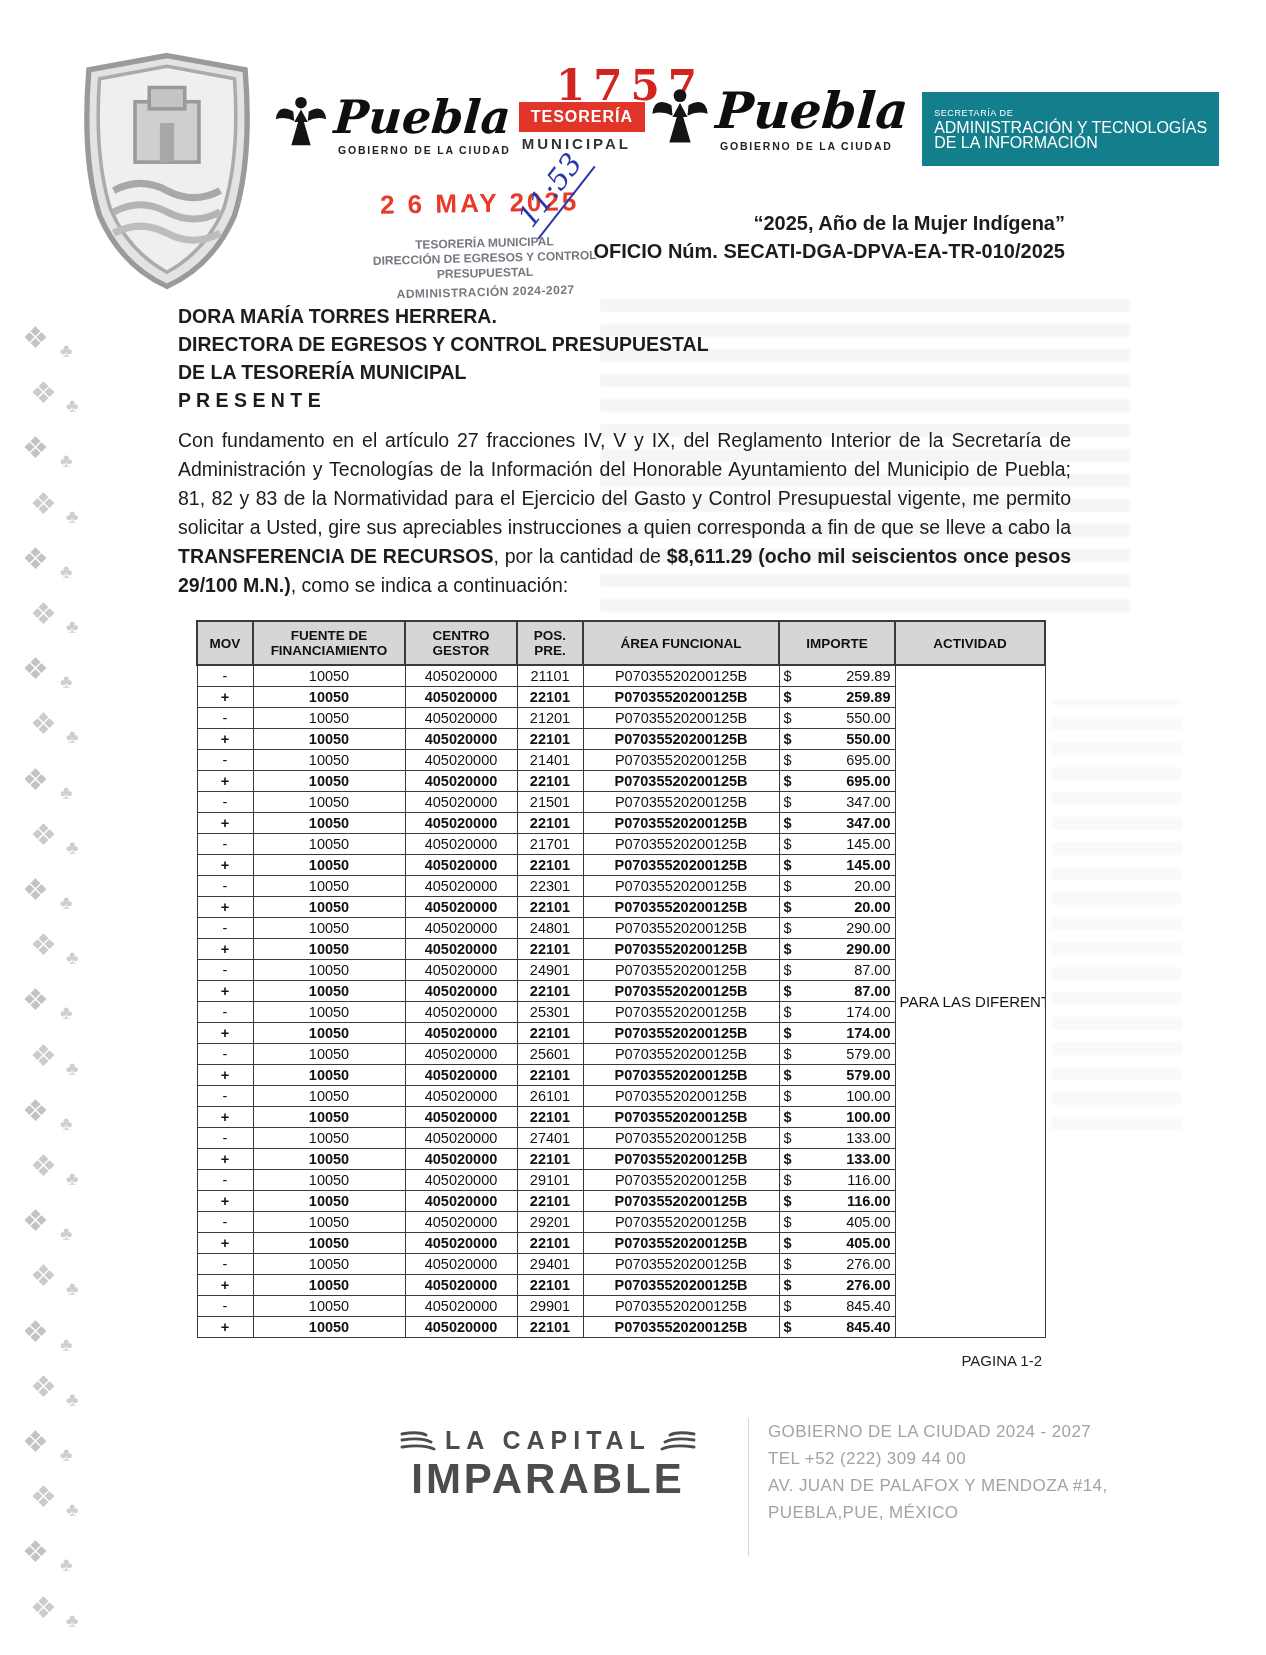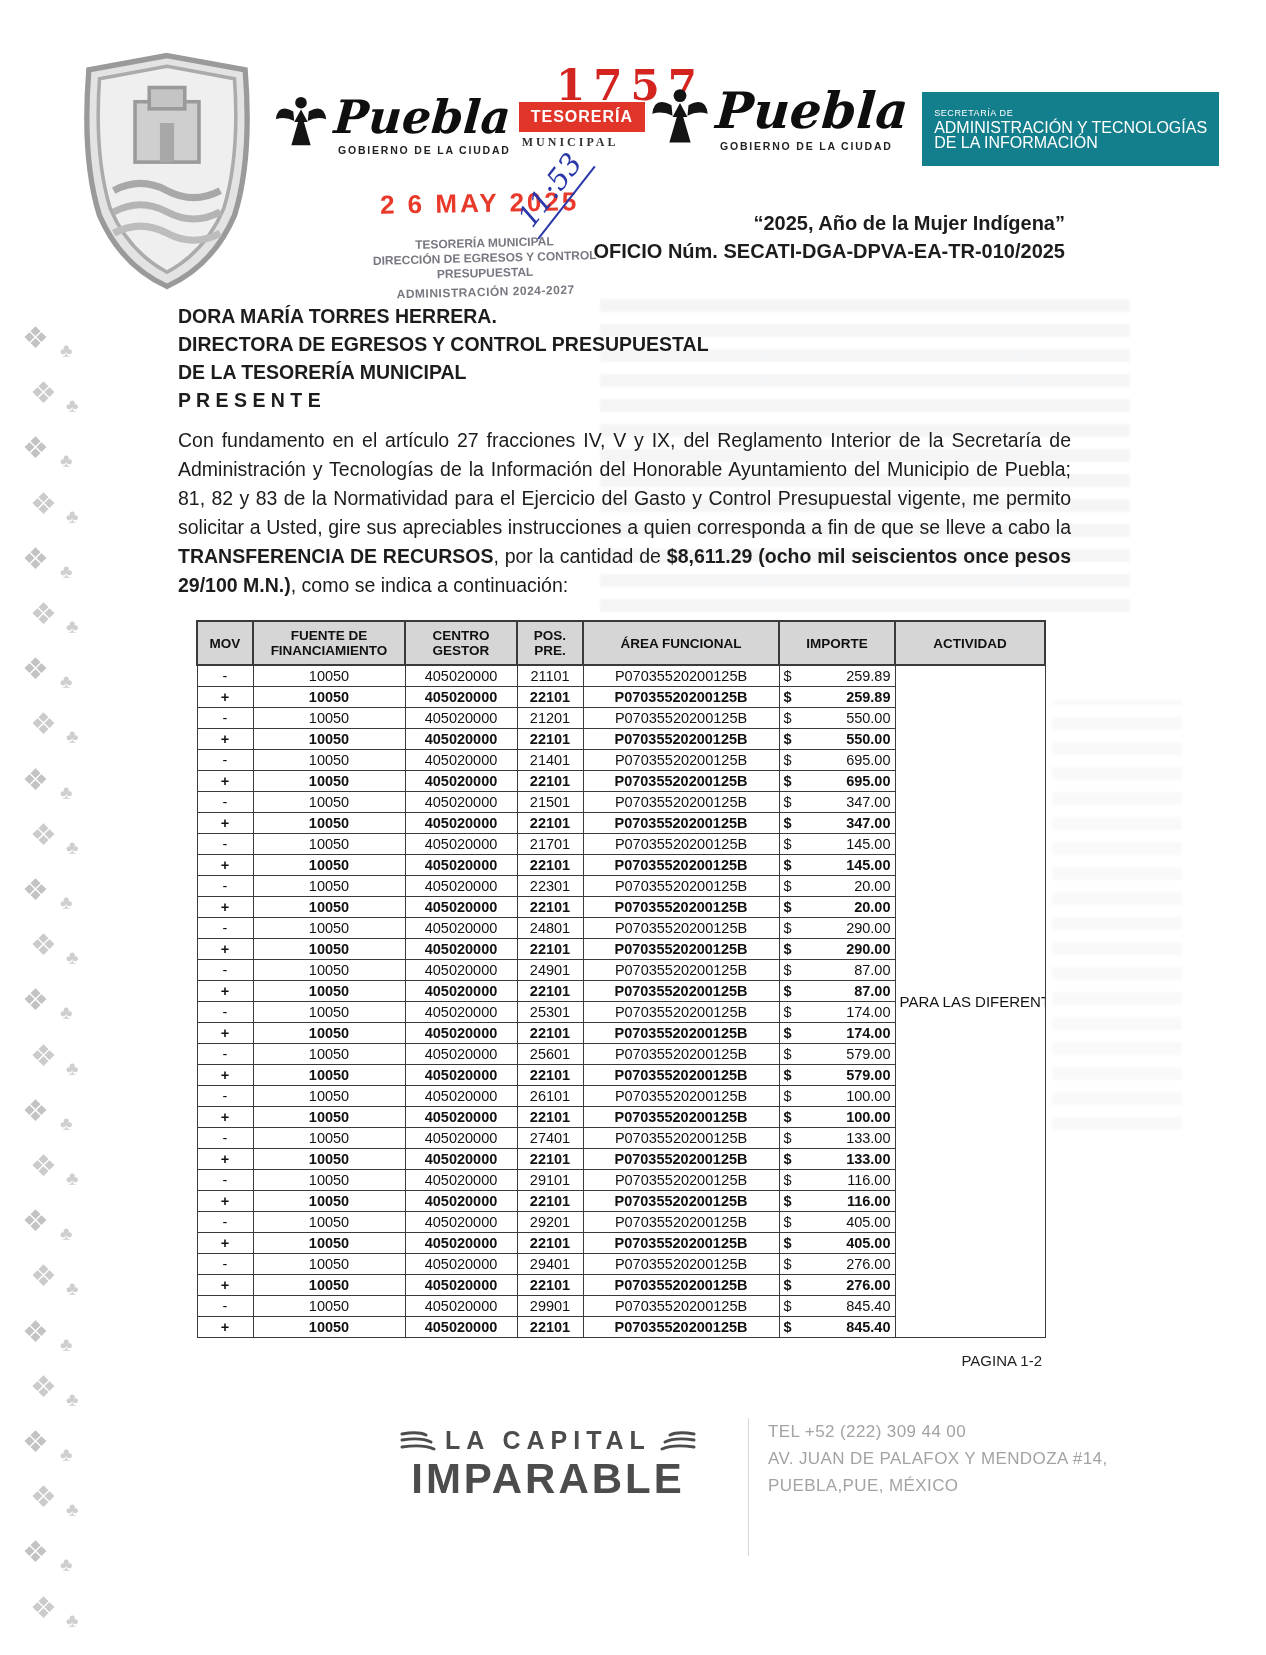--- a/index.html
+++ b/index.html
@@ -35,21 +35,21 @@
   .logo-right{left:648px;top:84px;}
   .angel{flex:0 0 auto;margin-right:4px;}
   .brand-wrap{margin-top:2px;}
   .brand{font-family:"DejaVu Serif",serif;font-style:italic;font-weight:700;
          font-size:46px;line-height:1;color:#0e0e0e;transform:skewX(-4deg);}
   .logo-right .brand{font-size:50px;}
   .gov{font-size:10.5px;font-weight:700;letter-spacing:1.8px;color:#222;margin-top:4px;padding-left:4px;}
   .dept{margin-left:8px;margin-top:10px;}
   .dept-red{background:#e2352a;color:#fff;font-weight:700;font-size:16px;
             padding:6px 12px;letter-spacing:1px;text-align:center;}
-  .dept-sub{font-size:12px;font-weight:700;letter-spacing:3px;color:#333;margin-top:3px;padding-left:3px;font-family:Liberation Serif, serif;}
+  .dept-sub{font-size:15px;font-weight:700;letter-spacing:3px;color:#333;margin-top:3px;padding-left:3px;}
   .teal-box{background:#147f8c;color:#fff;margin-left:14px;margin-top:8px;
             padding:16px 12px;min-width:196px;}
   .teal-box .t1{font-size:9px;letter-spacing:.6px;margin-bottom:2px;}
   .teal-box .t2{font-size:16px;font-weight:400;line-height:15px;}
 
   
   .date-stamp{position:absolute;left:380px;top:188px;color:#e8392b;font-weight:700;
               font-size:26px;letter-spacing:3px;transform:rotate(-1deg);}
   .handwriting{position:absolute;left:506px;top:172px;color:#2a37a8;
                font-family:"DejaVu Serif",serif;font-style:italic;font-size:29px;
@@ -744,18 +744,19 @@
             <path d="M11 6 Q19 2 35 5"></path>
         </g>
       </svg>
     </div>
     <div class="imparable">IMPARABLE</div>
   </div>
 
   <div class="footer-divider"></div>
 
   <div class="footer-right">
+    <div>GOBIERNO DE LA CIUDAD 2024 - 2027</div>
     <div>TEL +52 (222) 309 44 00</div>
     <div>AV. JUAN DE PALAFOX Y MENDOZA #14,</div>
     <div>PUEBLA,PUE, MÉXICO</div>
   </div>
 
 </div>
 
 </body></html>

